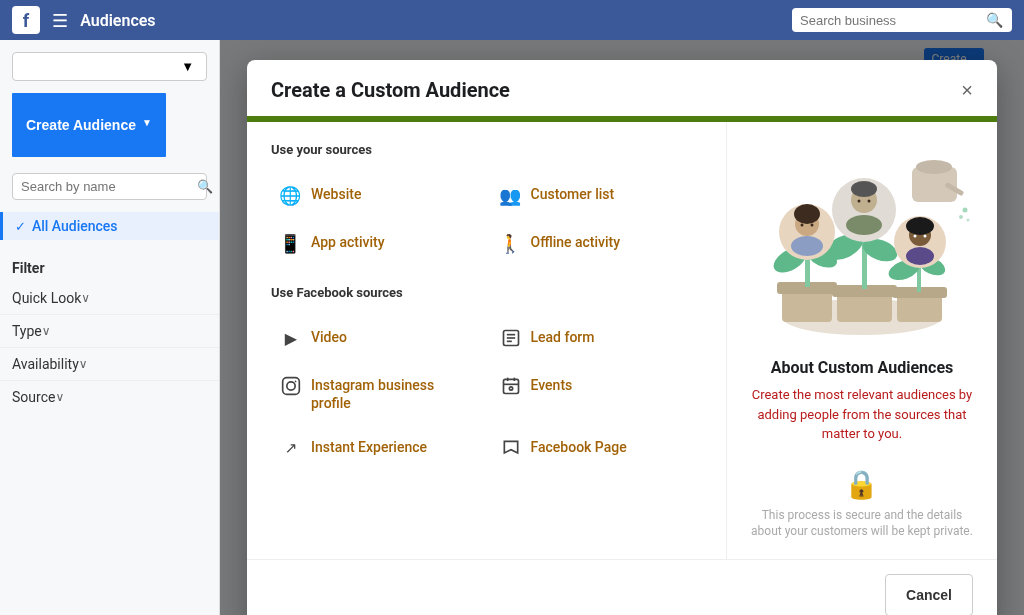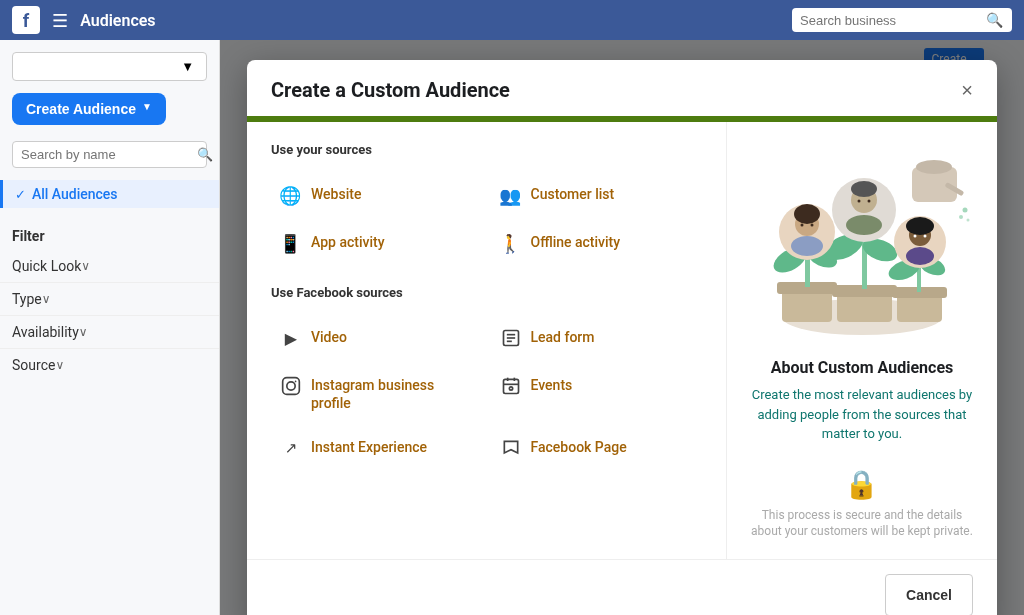--- a/index.html
+++ b/index.html
@@ -59,22 +59,22 @@
       border-radius: 4px;
       margin: 0 12px 12px;
       font-size: 13px;
       cursor: pointer;
     }
     .create-audience-btn {
       display: flex; align-items: flex-start; gap: 6px;
       background: #1877f2;
       color: white;
       border: none;
-      border-radius: 8px;
-      padding: 8px 14px;
+      border-radius: 1px;
+      padding: 24px 14px;
       font-size: 14px;
       font-weight: 600;
       cursor: pointer;
       margin: 0 12px 16px;
     }
     .create-audience-btn .arrow { font-size: 10px; }
     .search-input-wrap {
       display: flex; align-items: center;
       border: 1px solid #ccc;
       border-radius: 4px;
@@ -199,21 +199,21 @@
       line-height: 1.3;
     }
 
     
     .illustration {
       width: 220px; height: 200px;
       margin-bottom: 16px;
       position: relative;
     }
     .about-title { font-size: 16px; font-weight: 700; color: #1c1e21; margin-bottom: 8px; text-align: center; }
-    .about-desc { font-size: 13px; color: #0f766e; text-align: center; line-height: 1.5; margin-bottom: 24px; }
+    .about-desc { font-size: 13px; color: #b91c1c; text-align: center; line-height: 1.5; margin-bottom: 24px; }
     .lock-section { display: flex; flex-direction: column; align-items: center; gap: 6px; }
     .lock-icon { font-size: 28px; color: #aaa; }
     .lock-text { font-size: 12px; color: #aaa; text-align: center; line-height: 1.4; }
 
     .modal-footer {
       padding: 14px 24px;
       border-top: 1px solid #eee;
       display: flex; justify-content: flex-end;
       background: white;
     }

